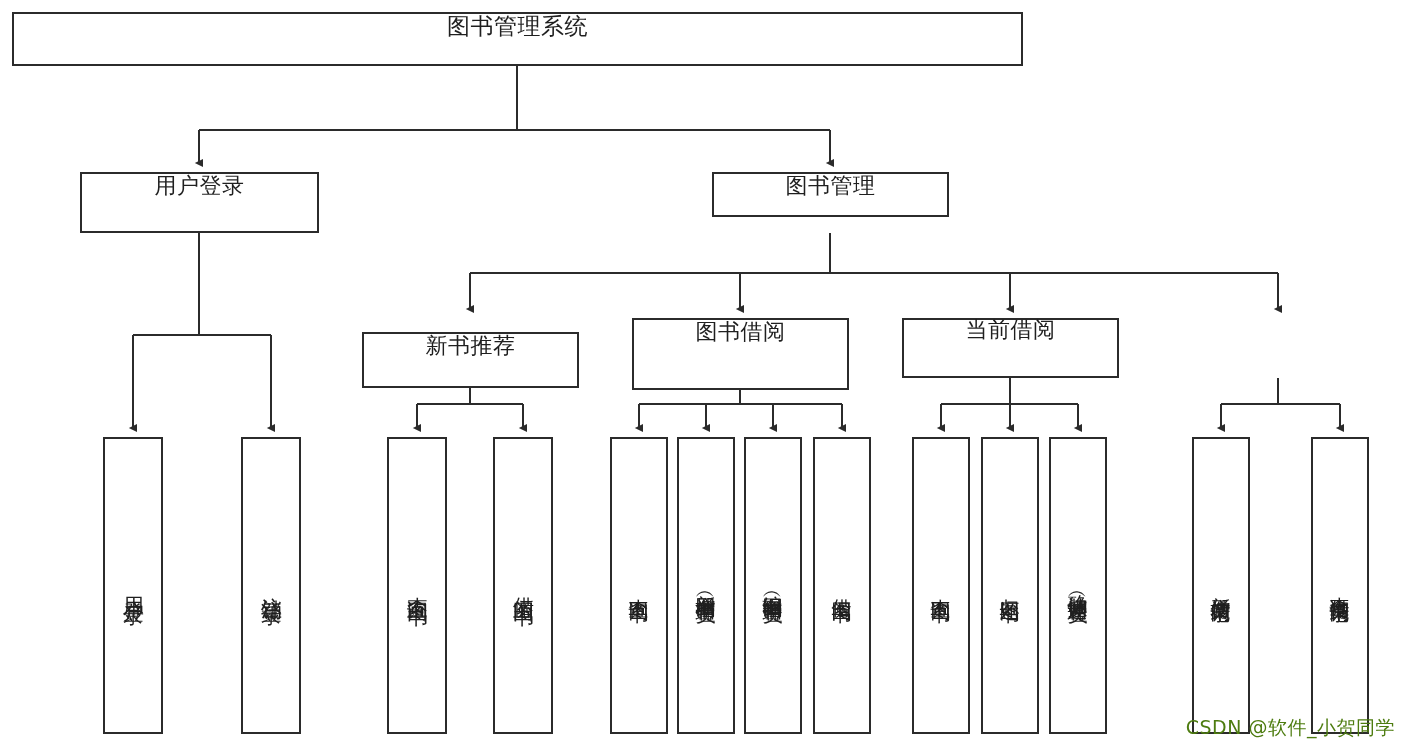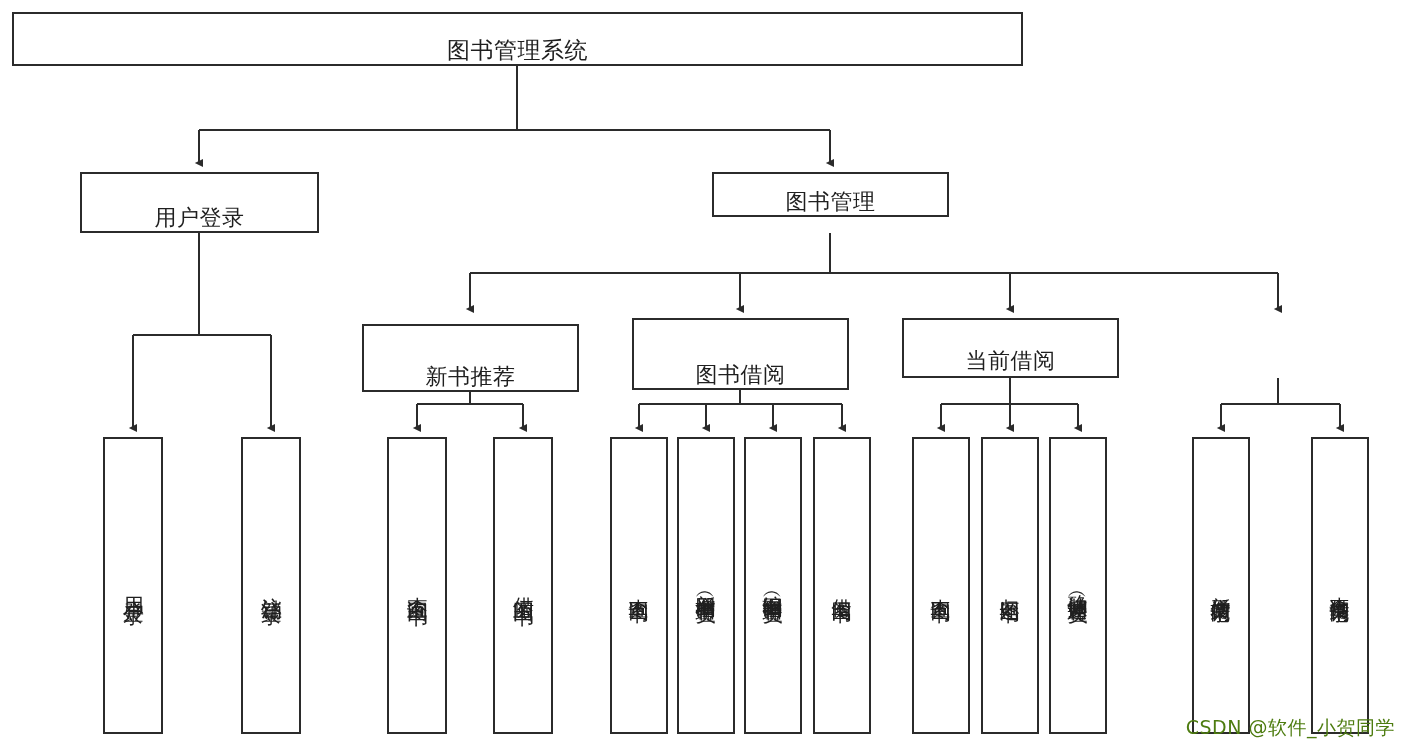--- a/index.html
+++ b/index.html
@@ -25,21 +25,21 @@
     width: 1405px;
     height: 747px;
     pointer-events: none;
   }
   .node {
     position: absolute;
     box-sizing: border-box;
     background: #ffffff;
     border: 2px solid #2b2b2b;
     display: flex;
-    align-items: flex-end;
+    align-items: flex-start;
     justify-content: center;
     text-align: center;
   }
   .node .label {
     color: #1f1f1f;
     line-height: 1.12;
     white-space: pre;
   }
   
   .node.horiz .label {
@@ -138,21 +138,21 @@
     <span class="label">图书管理系统</span>
   </div>
 
   <div class="node horiz" style="left:80px; top:172px; width:239px; height:61px;">
     <span class="label">用户登录</span>
   </div>
   <div class="node horiz" style="left:712px; top:172px; width:237px; height:45px;">
     <span class="label">图书管理</span>
   </div>
 
-  <div class="node horiz" style="left:362px; top:324px; width:217px; height:68px;">
+  <div class="node horiz" style="left:362px; top:332px; width:217px; height:56px;">
     <span class="label">新书推荐</span>
   </div>
   <div class="node horiz" style="left:632px; top:318px; width:217px; height:72px;">
     <span class="label">图书借阅</span>
   </div>
   <div class="node horiz" style="left:902px; top:318px; width:217px; height:60px;font-family:Liberation Mono, monospace;">
     <span class="label">当前借阅</span>
   </div>
 
   <div class="node vert" style="left:103px; top:437px; width:60px; height:297px;">

